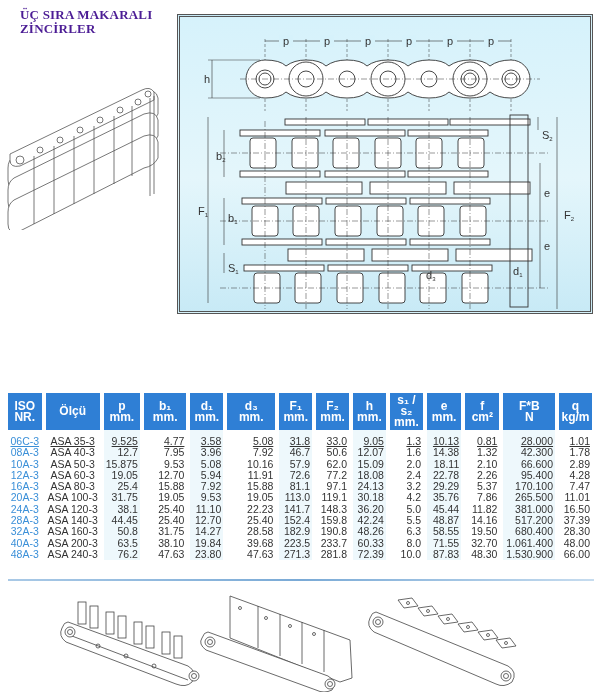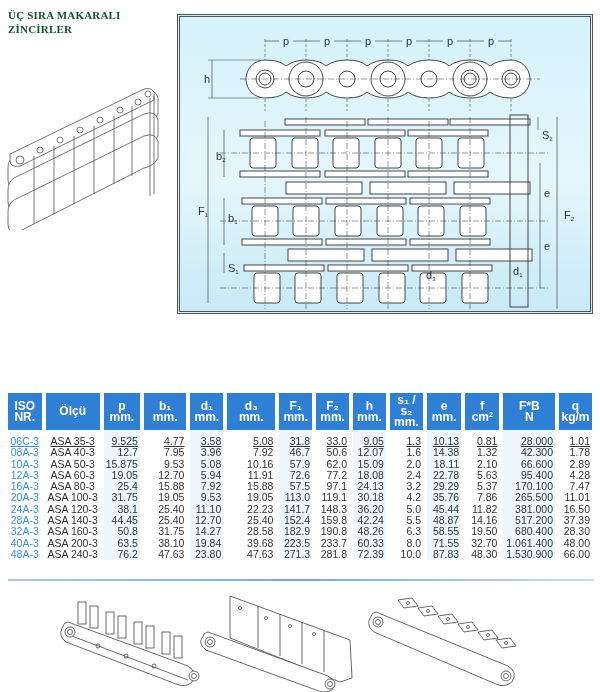--- a/index.html
+++ b/index.html
@@ -1,22 +1,22 @@
 <!DOCTYPE html>
 <html><head>
   <meta charset="utf-8">
   <style>
     * { box-sizing: border-box; margin: 0; padding: 0; }
     html, body { width: 600px; height: 692px; background: #ffffff; overflow: hidden; }
     body { position: relative; font-family: "Liberation Sans", sans-serif; color: #222; }
 
     .title {
-      position: absolute; left: 8px; top: 8px;
+      position: absolute; left: 20px; top: 8px;
       font-family: "Liberation Serif", serif; font-weight: bold;
-      font-size: 11px; line-height: 14px; color: #14532d; letter-spacing: 0.2px;
+      font-size: 13px; line-height: 14px; color: #4c1d95; letter-spacing: 0.2px;
     }
     .title div { white-space: nowrap; }
 
     .iso-chain { position: absolute; left: 4px; top: 84px; width: 160px; height: 146px; }
     .diagram-frame2 {
       position: absolute; left: 177px; top: 14px; width: 416px; height: 300px;
       border: 3px double #555;
       background: linear-gradient(180deg,#d6f2fb 0%,#e4f6fb 55%,#c8eaf6 100%);
     }
     .diagram-frame2 svg { position: absolute; left: 0; top: 0; }
@@ -299,32 +299,32 @@
         <td class="olcu">ASA 60-3</td>
         <td class="shade">19.05</td>
         <td>12.70</td>
         <td class="shade">5.94</td>
         <td>11.91</td>
         <td class="shade">72.6</td>
         <td>77.2</td>
         <td class="shade">18.08</td>
         <td>2.4</td>
         <td class="shade">22.78</td>
-        <td>5.63</td>
+        <td>2.26</td>
         <td class="shade">95.400</td>
         <td>4.28</td>
       </tr>
       <tr>
         <td class="iso">16A-3</td>
         <td class="olcu">ASA 80-3</td>
         <td class="shade">25.4</td>
         <td>15.88</td>
         <td class="shade">7.92</td>
         <td>15.88</td>
-        <td class="shade">57.5</td>
+        <td class="shade">81.1</td>
         <td>97.1</td>
         <td class="shade">24.13</td>
         <td>3.2</td>
         <td class="shade">29.29</td>
         <td>5.37</td>
         <td class="shade">170.100</td>
         <td>7.47</td>
       </tr>
       <tr>
         <td class="iso">20A-3</td>

